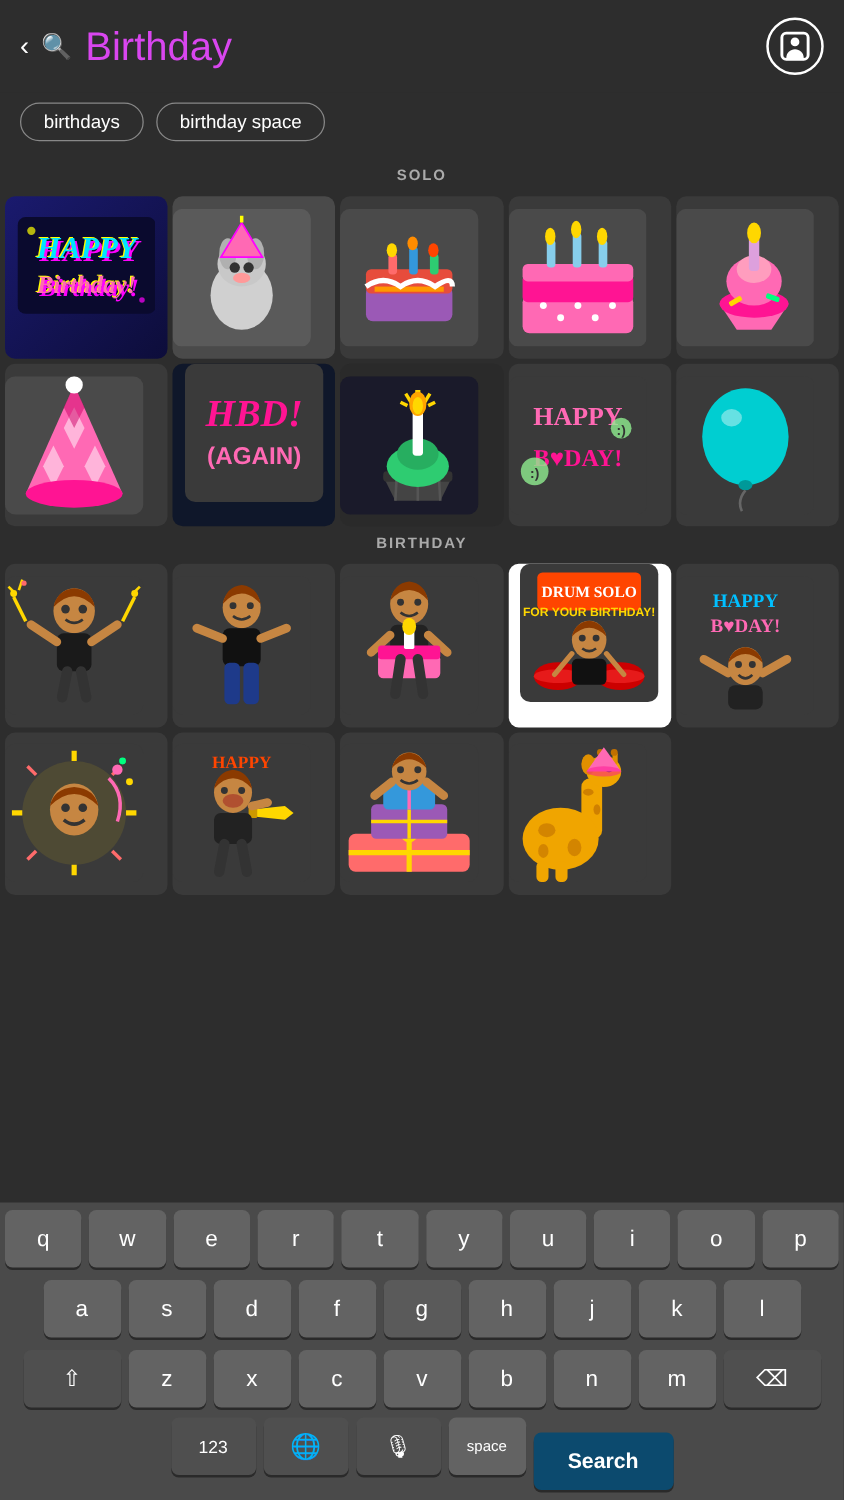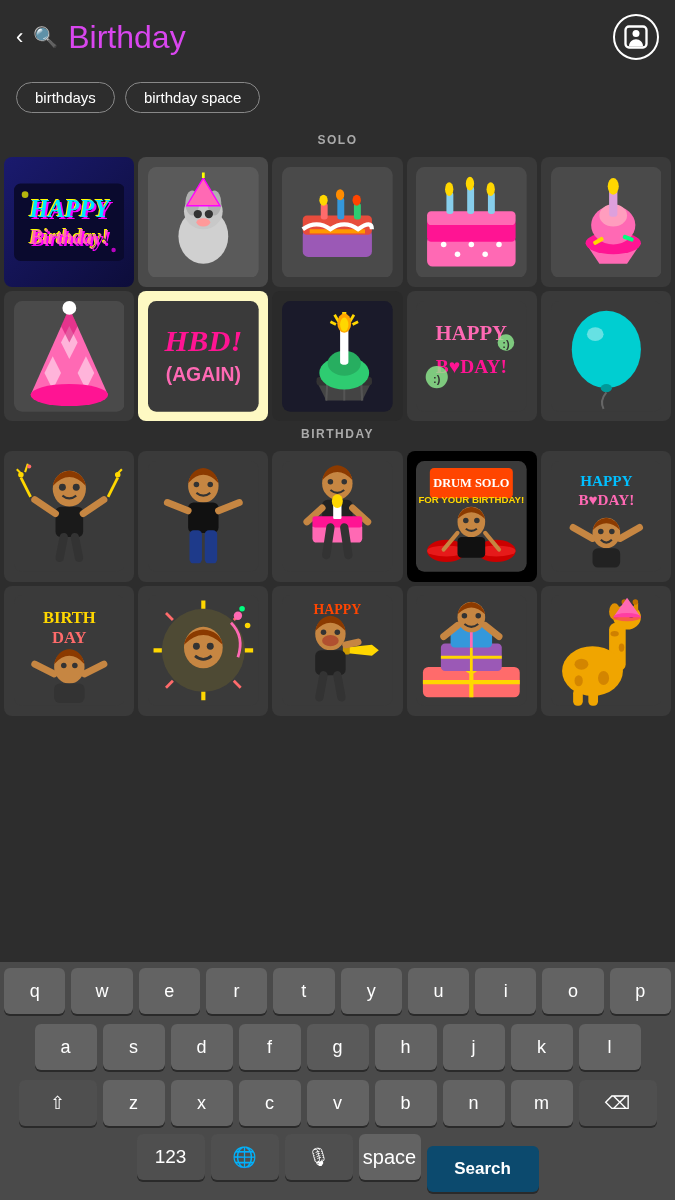--- a/index.html
+++ b/index.html
@@ -84,21 +84,21 @@
       grid-template-columns: repeat(5, 1fr);
       gap: 4px;
       padding: 0 4px;
     }
     .sticker-cell {
       background: #3a3a3a;
       border-radius: 8px;
       aspect-ratio: 1;
       display: flex;
       align-items: center;
-      justify-content: center;
+      justify-content: flex-start;
       cursor: pointer;
       overflow: hidden;
       position: relative;
       font-size: 11px;
       font-weight: bold;
     }
 
     
     .sticker-hb {
       background: linear-gradient(135deg, #1a1a6e 0%, #0d0d3a 100%);
@@ -119,21 +119,21 @@
     .sticker-pink-cake {
       background: #3a3a3a;
     }
     .sticker-cupcake-pink {
       background: #3a3a3a;
     }
     .sticker-party-hat {
       background: #3a3a3a;
     }
     .sticker-nbd {
-      background: #fef9c3;
+      background: #0f172a;
       font-size: 16px;
       font-weight: 900;
       color: #ff1493;
       flex-direction: column;
       line-height: 1.1;
     }
     .sticker-green-cupcake {
       background: #2a2a2a;
     }
     .sticker-happy-bday-text {
@@ -146,21 +146,21 @@
     .sticker-balloon {
       background: #3a3a3a;
     }
 
     
     .sticker-bitmoji {
       background: #3a3a3a;
       font-size: 28px;
     }
     .sticker-drum-solo {
-      background: #000000;
+      background: #ffffff;
       font-size: 8px;
       font-weight: 900;
       color: #ff4500;
       text-align: center;
       flex-direction: column;
     }
     .sticker-happy-bday-bitmoji {
       background: #3a3a3a;
       font-size: 9px;
       font-weight: 900;
@@ -230,36 +230,36 @@
 
     .bottom-row {
       display: flex;
       justify-content: center;
       gap: 6px;
       padding: 4px 4px 8px;
     }
     .key-123 {
       flex: 0 0 68px;
       max-width: 68px;
-      font-size: 19px;
+      font-size: 14px;
       text-align: right;
     }
     .key-globe {
       flex: 0 0 68px;
       max-width: 68px;
       font-size: 20px;
     }
     .key-mic {
       flex: 0 0 68px;
       max-width: 68px;
       font-size: 18px;
     }
     .key-space {
       flex: 1;
-      font-size: 20px;
+      font-size: 12px;
       background: #636363;
     }
     .key-search {
       flex: 0 0 112px;
       max-width: 112px;
       background: #0c4a6e;
       font-size: 17px;
       font-weight: 600;
       border-radius: 6px;
       margin-top: 12px;
@@ -587,35 +587,20 @@
         <line x1="50" y1="56" x2="64" y2="48" stroke="#c68642" stroke-width="5" stroke-linecap="round"></line>
 
         <rect x="30" y="63" width="20" height="14" rx="4" fill="#222"></rect>
 
         <circle cx="36" cy="51" r="2" fill="#333"></circle>
         <circle cx="44" cy="51" r="2" fill="#333"></circle>
         <path d="M36 57 Q40 61 44 57" stroke="#333" stroke-width="1.5" fill="none"></path>
       </svg>
     </div>
 
-    <div class="sticker-cell sticker-bitmoji">
-      <svg viewBox="0 0 80 80" class="sticker-svg">
-        <rect width="80" height="80" fill="#3a3a3a" rx="6"></rect>
-        <text x="40" y="20" font-size="12" font-weight="900" fill="#ffd700" text-anchor="middle" font-family="Arial Black">BIRTH</text>
-        <text x="40" y="35" font-size="12" font-weight="900" fill="#ff6b6b" text-anchor="middle" font-family="Arial Black">DAY</text>
-
-        <ellipse cx="40" cy="52" rx="11" ry="12" fill="#c68642"></ellipse>
-        <path d="M29 50 Q40 38 51 50 Q49 40 40 39 Q31 40 29 50" fill="#8B3A00"></path>
-        <rect x="29" y="64" width="22" height="14" rx="4" fill="#333"></rect>
-        <line x1="29" y1="57" x2="15" y2="50" stroke="#c68642" stroke-width="5" stroke-linecap="round"></line>
-        <line x1="51" y1="57" x2="65" y2="50" stroke="#c68642" stroke-width="5" stroke-linecap="round"></line>
-        <circle cx="36" cy="51" r="2" fill="#333"></circle>
-        <circle cx="44" cy="51" r="2" fill="#333"></circle>
-      </svg>
-    </div>
 
     <div class="sticker-cell sticker-bitmoji">
       <svg viewBox="0 0 80 80" class="sticker-svg">
         <rect width="80" height="80" fill="#3a3a3a" rx="6"></rect>
 
         <circle cx="40" cy="40" r="30" fill="rgba(255,215,0,0.1)"></circle>
 
         <line x1="40" y1="10" x2="40" y2="4" stroke="#ffd700" stroke-width="3"></line>
         <line x1="62" y1="18" x2="67" y2="13" stroke="#ff6b6b" stroke-width="2"></line>
         <line x1="70" y1="40" x2="76" y2="40" stroke="#ffd700" stroke-width="3"></line>

